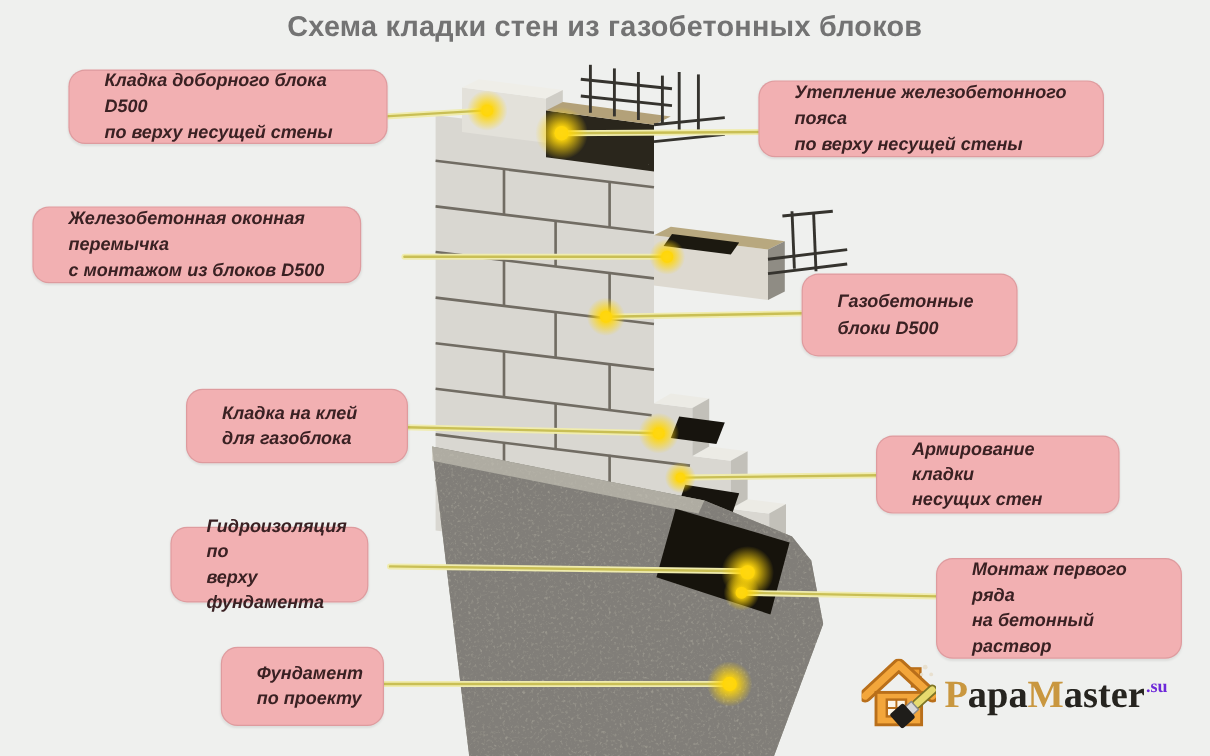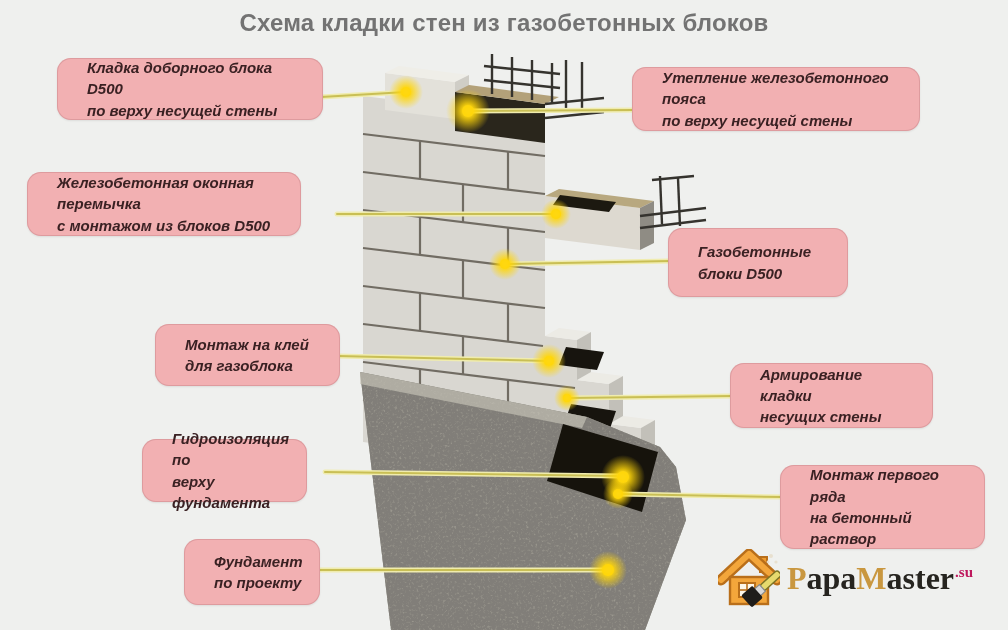--- a/index.html
+++ b/index.html
@@ -27,21 +27,21 @@
   .label span{white-space:pre-line;}
   .logo{
     position:absolute;left:718px;top:548px;height:60px;
     display:flex;align-items:center;gap:7px;
   }
   .brand{
     font-family:"Liberation Serif",serif;font-weight:bold;
     font-size:32px;color:#26241f;line-height:1;white-space:nowrap;
   }
   .brand .gold{color:#c9973f;}
-  .brand sup{font-size:15px;font-weight:bold;color:#be185d;margin-left:1px;}
+  .brand sup{font-size:15px;font-weight:bold;color:#6d28d9;margin-left:1px;}
 </style>
 </head>
 <body>
 
 <svg class="scene" width="1008" height="630" viewBox="0 0 1008 630">
   <defs>
     <radialGradient id="glow">
       <stop offset="0" stop-color="#fff0a0" stop-opacity="1"></stop>
       <stop offset="0.3" stop-color="#ffd60a" stop-opacity="0.9"></stop>
       <stop offset="1" stop-color="#ffd60a" stop-opacity="0"></stop>
@@ -224,21 +224,21 @@
 
 <div class="label" style="left:57px;top:58px;width:266px;height:62px">
   <span>Кладка доборного блока D500
 по верху несущей стены</span>
 </div>
 <div class="label" style="left:27px;top:172px;width:274px;height:64px">
   <span>Железобетонная оконная перемычка
 с монтажом из блоков D500</span>
 </div>
 <div class="label" style="left:155px;top:324px;width:185px;height:62px">
-  <span>Монтаж на клей
+  <span>Кладка на клей
 для газоблока</span>
 </div>
 <div class="label" style="left:142px;top:439px;width:165px;height:63px">
   <span>Гидроизоляция по
 верху фундамента</span>
 </div>
 <div class="label" style="left:184px;top:539px;width:136px;height:66px">
   <span>Фундамент
 по проекту</span>
 </div>
@@ -246,21 +246,21 @@
 <div class="label" style="left:632px;top:67px;width:288px;height:64px">
   <span>Утепление железобетонного пояса
 по верху несущей стены</span>
 </div>
 <div class="label" style="left:668px;top:228px;width:180px;height:69px">
   <span>Газобетонные
 блоки D500</span>
 </div>
 <div class="label" style="left:730px;top:363px;width:203px;height:65px">
   <span>Армирование кладки
-несущих стены</span>
+несущих стен</span>
 </div>
 <div class="label" style="left:780px;top:465px;width:205px;height:84px">
   <span>Монтаж первого ряда
 на бетонный раствор</span>
 </div>
 
 <div class="logo">
   <svg width="62" height="58" viewBox="0 0 62 58">
     <rect x="42" y="8" width="7" height="15" fill="#ef9c2f" stroke="#b96f1a" stroke-width="2"></rect>
     <path d="M3,31 L31,5 L59,31" fill="none" stroke="#b96f1a" stroke-width="11" stroke-linecap="round" stroke-linejoin="round"></path>

